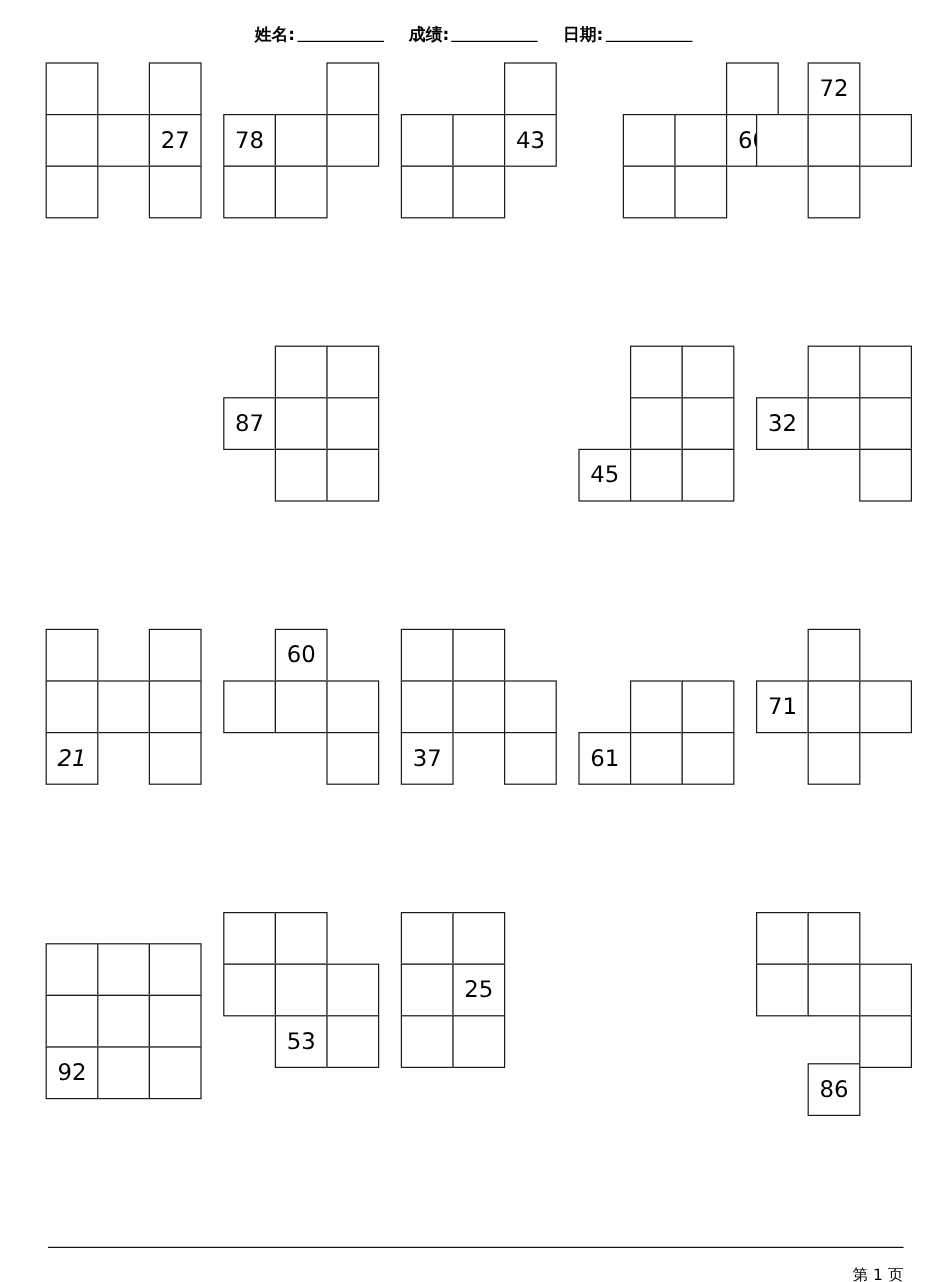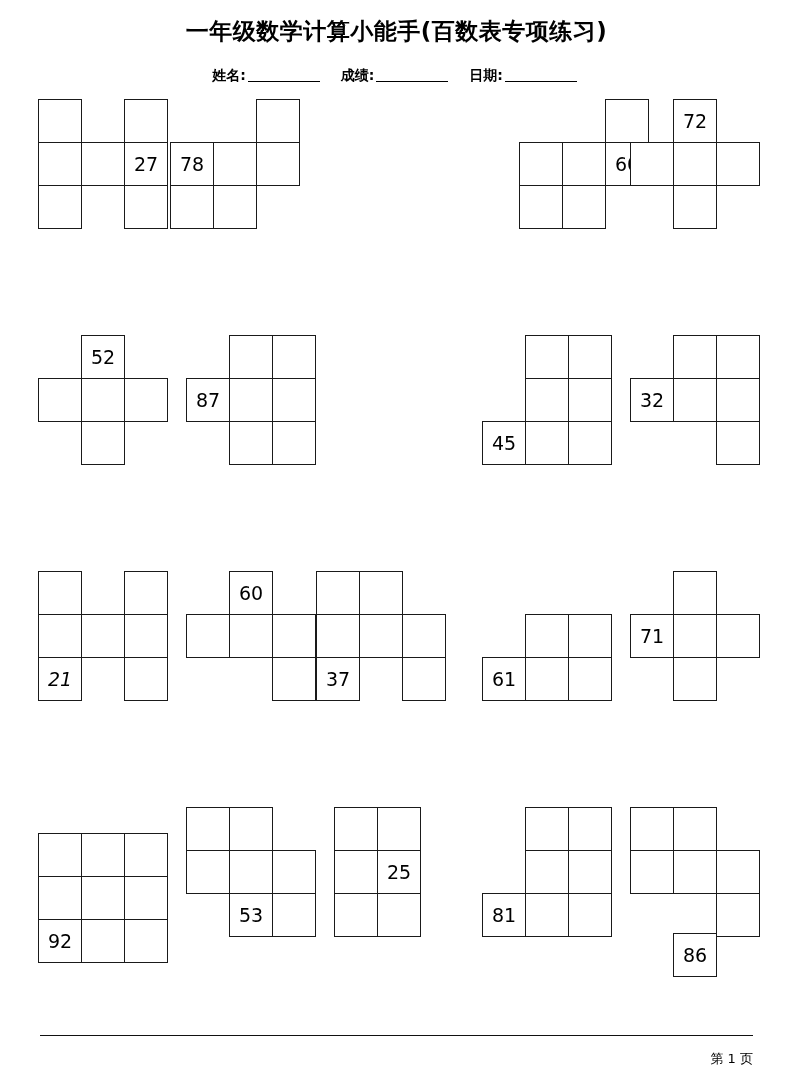--- a/index.html
+++ b/index.html
@@ -83,21 +83,20 @@
     font-size: 13px;
     font-family: "DejaVu Sans", sans-serif;
     color: #000;
   }
 </style>
 </head>
 <body>
 
 <div class="page">
 
-  <div class="title">一年级数学计算小能手(百数表专项练习)</div>
 
   <div class="info-line">
     <span class="field">
       <span>姓名:</span><span class="blank"></span>
     </span>
     <span class="field">
       <span>成绩:</span><span class="blank"></span>
     </span>
     <span class="field">
       <span>日期:</span><span class="blank"></span>
@@ -107,50 +106,51 @@
   <div class="grid-area" id="grid-area">
       <div class="puzzle" style="left: 38px; top: 0px; width: 130px; height: 130px;">
         <div class="cell" style="left: 0px; top: 0px;"></div>
         <div class="cell" style="left: 86px; top: 0px;"></div>
         <div class="cell" style="left: 0px; top: 43px;"></div>
         <div class="cell" style="left: 43px; top: 43px;"></div>
         <div class="cell" style="left: 86px; top: 43px;">27</div>
         <div class="cell" style="left: 0px; top: 86px;"></div>
         <div class="cell" style="left: 86px; top: 86px;"></div>
       </div>
-      <div class="puzzle" style="left: 170px; top: 0px; width: 130px; height: 130px;">
+      <div class="puzzle" style="left: 186px; top: 0px; width: 130px; height: 130px;">
         <div class="cell" style="left: 86px; top: 0px;"></div>
         <div class="cell" style="left: 0px; top: 43px;">78</div>
         <div class="cell" style="left: 43px; top: 43px;"></div>
         <div class="cell" style="left: 86px; top: 43px;"></div>
+        <div class="cell" style="left: 0px; top: 86px;"></div>
+        <div class="cell" style="left: 43px; top: 86px;"></div>
+      </div>
+      <div class="puzzle" style="left: 334px; top: 0px; width: 130px; height: 130px;">
+        <div class="cell" style="left: 86px; top: 0px;"></div>
+        <div class="cell" style="left: 0px; top: 43px;"></div>
+        <div class="cell" style="left: 43px; top: 43px;"></div>
+        <div class="cell" style="left: 86px; top: 43px;">43</div>
         <div class="cell" style="left: 0px; top: 86px;"></div>
         <div class="cell" style="left: 43px; top: 86px;"></div>
       </div>
       <div class="puzzle" style="left: 482px; top: 0px; width: 130px; height: 130px; margin-left: 37px;">
         <div class="cell" style="left: 86px; top: 0px;"></div>
         <div class="cell" style="left: 0px; top: 43px;"></div>
         <div class="cell" style="left: 43px; top: 43px;"></div>
         <div class="cell" style="left: 86px; top: 43px;">60</div>
         <div class="cell" style="left: 0px; top: 86px;"></div>
         <div class="cell" style="left: 43px; top: 86px;"></div>
       </div>
       <div class="puzzle" style="left: 630px; top: 0px; width: 130px; height: 130px;">
         <div class="cell" style="left: 43px; top: 0px;">72</div>
         <div class="cell" style="left: 0px; top: 43px;"></div>
         <div class="cell" style="left: 43px; top: 43px;"></div>
         <div class="cell" style="left: 86px; top: 43px;"></div>
         <div class="cell" style="left: 43px; top: 86px;"></div>
       </div>
-      <div class="puzzle" style="left: 38px; top: 236px; width: 130px; height: 130px;">
-        <div class="cell" style="left: 43px; top: 0px;">52</div>
-        <div class="cell" style="left: 0px; top: 43px;"></div>
-        <div class="cell" style="left: 43px; top: 43px;"></div>
-        <div class="cell" style="left: 86px; top: 43px;"></div>
-        <div class="cell" style="left: 43px; top: 86px;"></div>
-      </div>
       <div class="puzzle" style="left: 186px; top: 236px; width: 130px; height: 130px;">
         <div class="cell" style="left: 43px; top: 0px;"></div>
         <div class="cell" style="left: 86px; top: 0px;"></div>
         <div class="cell" style="left: 0px; top: 43px;">87</div>
         <div class="cell" style="left: 43px; top: 43px;"></div>
         <div class="cell" style="left: 86px; top: 43px;"></div>
         <div class="cell" style="left: 43px; top: 86px;"></div>
         <div class="cell" style="left: 86px; top: 86px;"></div>
       </div>
       <div class="puzzle" style="left: 482px; top: 236px; width: 130px; height: 130px;">
@@ -179,21 +179,21 @@
         <div class="cell" style="left: 0px; top: 86px;">21</div>
         <div class="cell" style="left: 86px; top: 86px;"></div>
       </div>
       <div class="puzzle" style="left: 186px; top: 472px; width: 130px; height: 130px;">
         <div class="cell" style="left: 43px; top: 0px;">60</div>
         <div class="cell" style="left: 0px; top: 43px;"></div>
         <div class="cell" style="left: 43px; top: 43px;"></div>
         <div class="cell" style="left: 86px; top: 43px;"></div>
         <div class="cell" style="left: 86px; top: 86px;"></div>
       </div>
-      <div class="puzzle" style="left: 316px; top: 472px; width: 118px; height: 130px;">
+      <div class="puzzle" style="left: 334px; top: 472px; width: 118px; height: 130px;">
         <div class="cell" style="left: 0px; top: 0px;"></div>
         <div class="cell" style="left: 43px; top: 0px;"></div>
         <div class="cell" style="left: 0px; top: 43px;"></div>
         <div class="cell" style="left: 43px; top: 43px;"></div>
         <div class="cell" style="left: 86px; top: 43px;"></div>
         <div class="cell" style="left: 0px; top: 86px;">37</div>
         <div class="cell" style="left: 86px; top: 86px;"></div>
       </div>
       <div class="puzzle" style="left: 482px; top: 472px; width: 130px; height: 130px;">
         <div class="cell" style="left: 43px; top: 43px;"></div>
@@ -229,29 +229,20 @@
         <div class="cell" style="left: 43px; top: 86px;">53</div>
         <div class="cell" style="left: 86px; top: 86px;"></div>
       </div>
       <div class="puzzle" style="left: 334px; top: 708px; width: 130px; height: 130px;">
         <div class="cell" style="left: 0px; top: 0px;"></div>
         <div class="cell" style="left: 43px; top: 0px;"></div>
         <div class="cell" style="left: 0px; top: 43px;"></div>
         <div class="cell" style="left: 43px; top: 43px;">25</div>
         <div class="cell" style="left: 0px; top: 86px;"></div>
         <div class="cell" style="left: 43px; top: 86px;"></div>
-      </div>
-      <div class="puzzle" style="left: 482px; top: 708px; width: 130px; height: 130px;">
-        <div class="cell" style="left: 43px; top: 0px;"></div>
-        <div class="cell" style="left: 86px; top: 0px;"></div>
-        <div class="cell" style="left: 43px; top: 43px;"></div>
-        <div class="cell" style="left: 86px; top: 43px;"></div>
-        <div class="cell" style="left: 0px; top: 86px;">81</div>
-        <div class="cell" style="left: 43px; top: 86px;"></div>
-        <div class="cell" style="left: 86px; top: 86px;"></div>
       </div>
       <div class="puzzle" style="left: 630px; top: 708px; width: 130px; height: 130px;">
         <div class="cell" style="left: 0px; top: 0px;"></div>
         <div class="cell" style="left: 43px; top: 0px;"></div>
         <div class="cell" style="left: 0px; top: 43px;"></div>
         <div class="cell" style="left: 43px; top: 43px;"></div>
         <div class="cell" style="left: 86px; top: 43px;"></div>
         <div class="cell" style="left: 43px; top: 86px; margin-top: 40px;">86</div>
         <div class="cell" style="left: 86px; top: 86px;"></div>
       </div>

